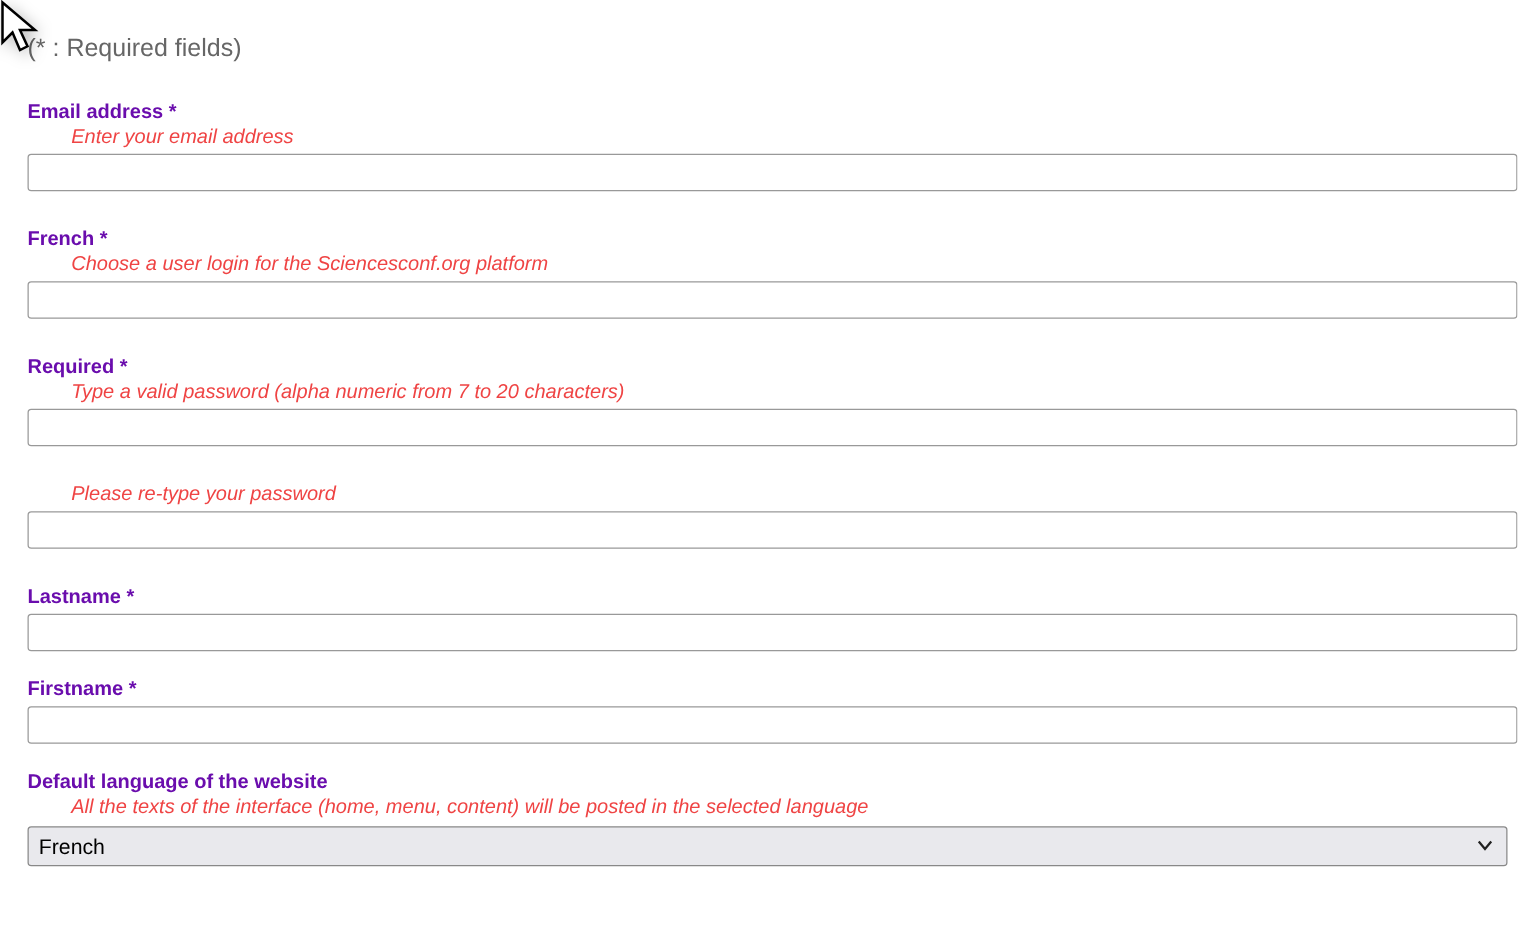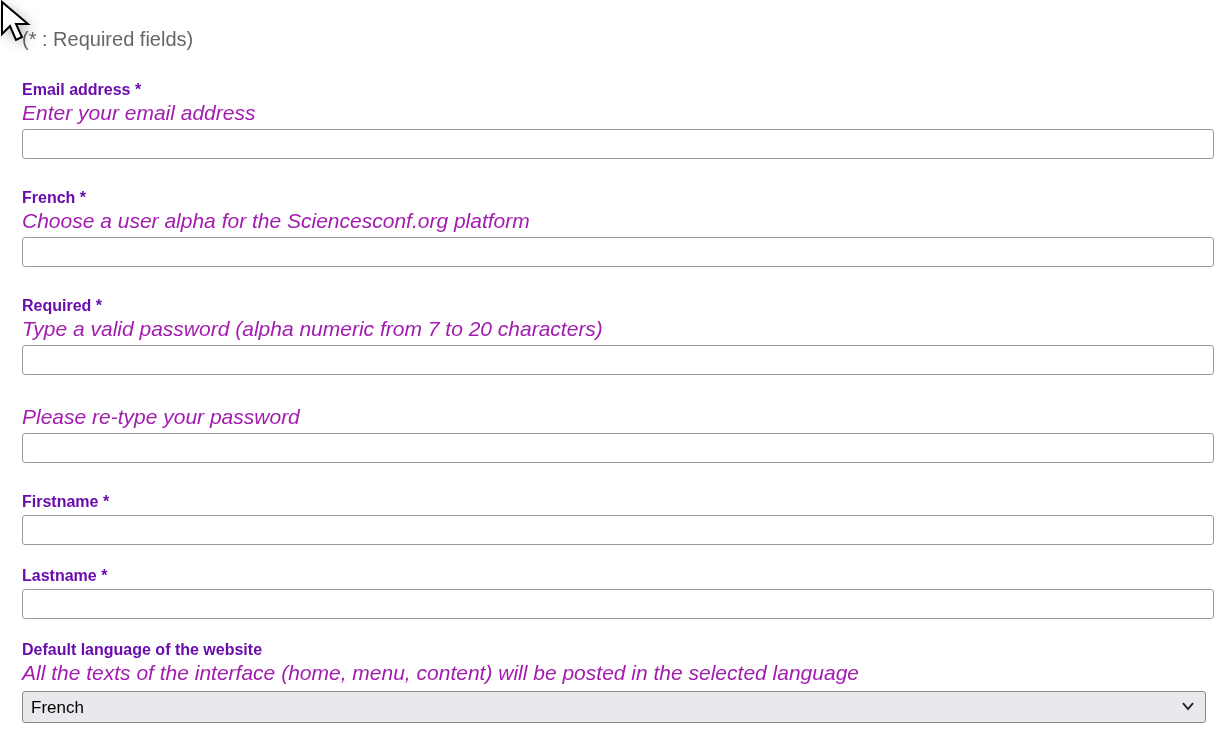--- a/index.html
+++ b/index.html
@@ -29,25 +29,26 @@
       margin-bottom: 22px;
     }
     .field-label {
       color: #6a0dad;
       font-weight: bold;
       font-size: 16px;
       display: block;
       margin-bottom: 2px;
     }
     .field-hint {
-      color: #a21caf;
+      color: #ef4444;
       font-style: italic;
-      font-size: 21px;
+      font-size: 16px;
       margin-bottom: 2px;
       display: block;
+      margin-left: 35px;
     }
     .text-input {
       width: 1192px;
       max-width: 100%;
       height: 30px;
       border: 1px solid #999;
       border-radius: 3px;
       background: #fff;
       font-size: 16px;
       padding: 2px 6px;
@@ -108,42 +109,42 @@
   <div class="required-note">(* : Required fields)</div>
 
   <div class="field-group">
     <label class="field-label">Email address *</label>
     <span class="field-hint">Enter your email address</span>
     <input type="text" class="text-input" value="" style="">
   </div>
 
   <div class="field-group">
     <label class="field-label">French *</label>
-    <span class="field-hint">Choose a user alpha for the Sciencesconf.org platform</span>
+    <span class="field-hint">Choose a user login for the Sciencesconf.org platform</span>
     <input type="text" class="text-input" value="" style="">
   </div>
 
   <div class="field-group">
     <label class="field-label">Required *</label>
     <span class="field-hint">Type a valid password (alpha numeric from 7 to 20 characters)</span>
     <input type="password" class="text-input" value="" style="">
   </div>
 
   <div class="field-group">
     <span class="field-hint">Please re-type your password</span>
     <input type="password" class="text-input" value="" style="">
   </div>
 
   <div class="field-group-tight">
-    <label class="field-label">Firstname *</label>
+    <label class="field-label">Lastname *</label>
     <input type="text" class="text-input" value="" style="">
   </div>
 
   <div class="field-group-tight">
-    <label class="field-label">Lastname *</label>
+    <label class="field-label">Firstname *</label>
     <input type="text" class="text-input" value="" style="">
   </div>
 
   <div class="field-group">
     <label class="field-label">Default language of the website</label>
     <span class="field-hint">All the texts of the interface (home, menu, content) will be posted in the selected language</span>
     <div class="select-wrapper">
       <select class="select-input">
         <option>French</option>
       </select>

